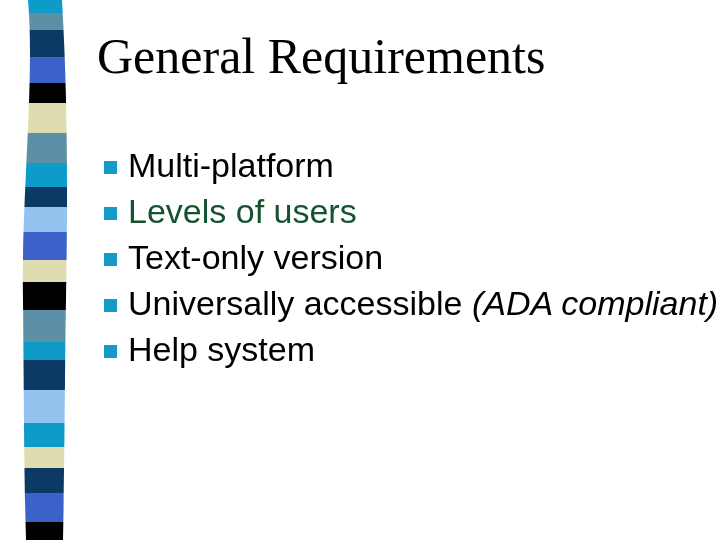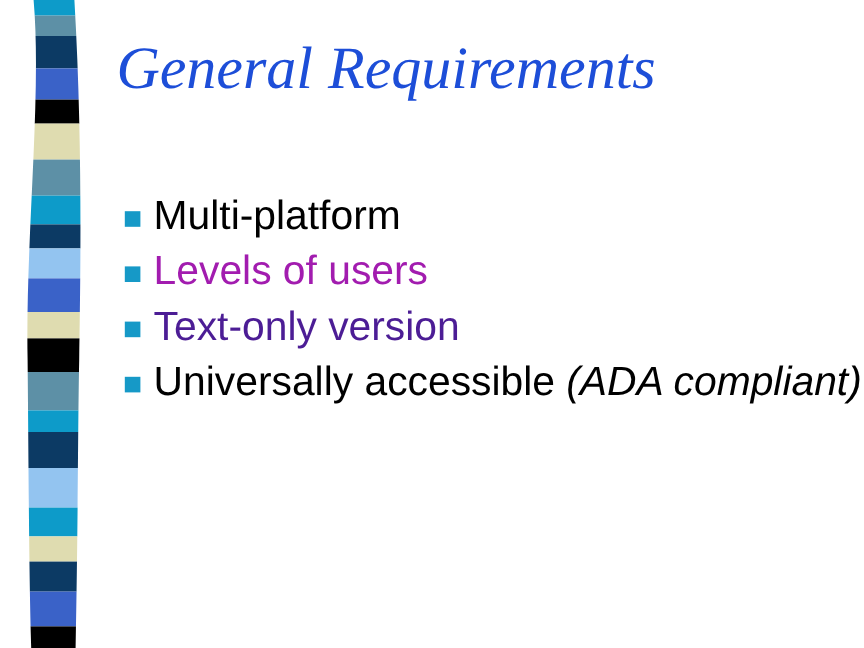--- a/index.html
+++ b/index.html
@@ -31,21 +31,21 @@
     font-family: "Liberation Serif", serif;
     font-weight: normal;
     font-size: 50px;
     line-height: 52px;
     letter-spacing: 0px;
     white-space: nowrap;
   }
   .bullets {
     position: absolute;
     left: 0;
-    top: 157px;
+    top: 142px;
     margin: 0;
     padding: 0;
     list-style: none;
     width: 712px;
   }
   .bullets li {
     display: flex;
     align-items: flex-start;
     height: 46px;
     padding-left: 104px;
@@ -94,36 +94,40 @@
         <rect x="10" width="70" y="360" height="30" fill="#0c3a64"></rect>
         <rect x="10" width="70" y="390" height="33" fill="#93c4f0"></rect>
         <rect x="10" width="70" y="423" height="24" fill="#0d9bc9"></rect>
         <rect x="10" width="70" y="447" height="21" fill="#dfdcb0"></rect>
         <rect x="10" width="70" y="468" height="25" fill="#0c3a64"></rect>
         <rect x="10" width="70" y="493" height="29" fill="#3a62c8"></rect>
         <rect x="10" width="70" y="522" height="18" fill="#000000"></rect>
       </g>
   </svg>
 
-  <h1 class="title" style="color: #1d4ed8; font-style: italic;">
+  <h1 class="title" style="color: #000000;">
     <span>General Requirements</span><br>
   </h1>
 
   <ul class="bullets" id="bullet-list">
       <li>
         <span class="bullet-sq" style="background: rgb(22, 153, 199);"></span>
         <span class="btext" style="color: rgb(0, 0, 0);">Multi-platform</span>
       </li>
       <li>
         <span class="bullet-sq" style="background: rgb(22, 153, 199);"></span>
-        <span class="btext" style="color: #a21caf;">Levels of users</span>
+        <span class="btext" style="color: #14532d;">Levels of users</span>
       </li>
       <li>
         <span class="bullet-sq" style="background: rgb(22, 153, 199);"></span>
-        <span class="btext" style="color: #4c1d95;">Text-only version</span>
+        <span class="btext" style="color: #000000;">Text-only version</span>
       </li>
       <li>
         <span class="bullet-sq" style="background: rgb(22, 153, 199);"></span>
         <span class="btext" style="color: rgb(0, 0, 0);">Universally accessible <span class="it">(ADA compliant)</span></span>
+      </li>
+      <li>
+        <span class="bullet-sq" style="background: rgb(22, 153, 199);"></span>
+        <span class="btext" style="color: rgb(0, 0, 0);">Help system</span>
       </li>
     </ul>
 
 </div>
 
 </body></html>

